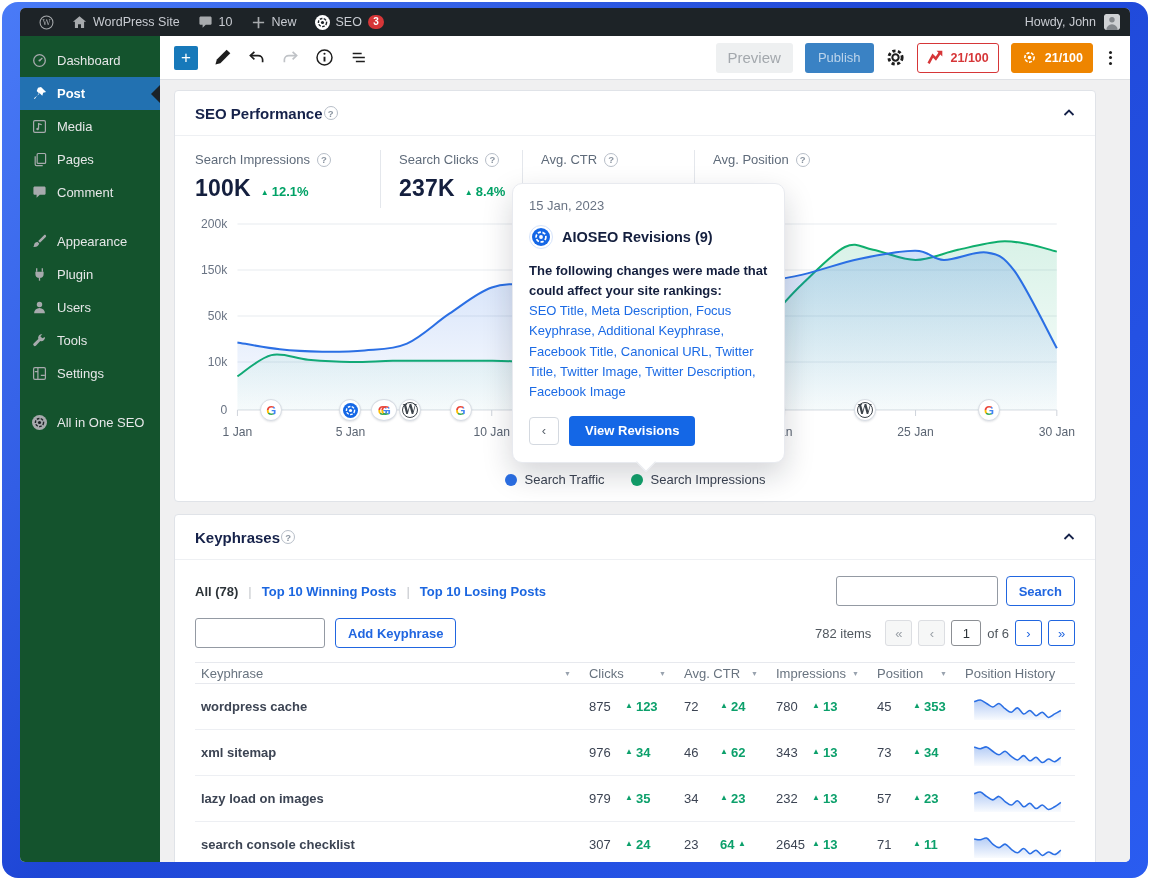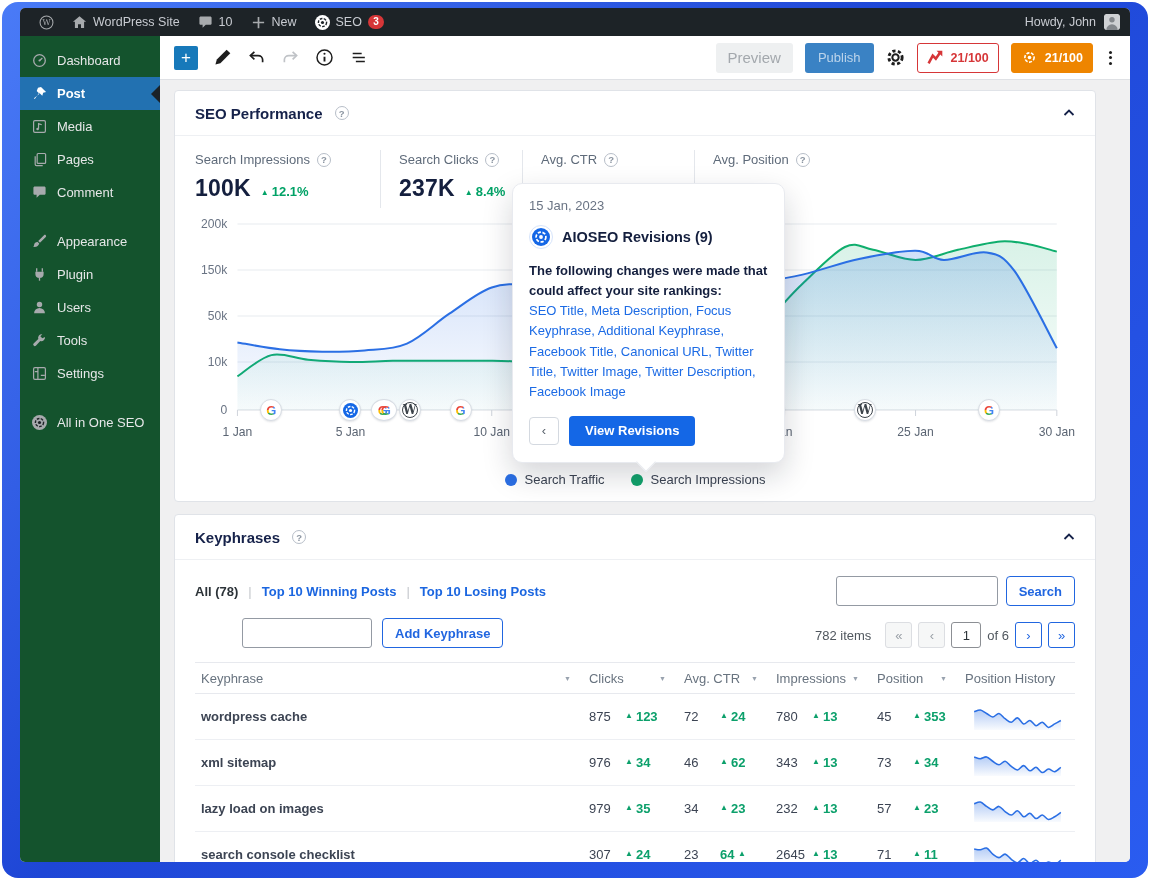--- a/index.html
+++ b/index.html
@@ -58,21 +58,21 @@
   .score-pill .ic { width:17px; height:17px; display:flex; }
   .score-pill .ic svg { width:100%; height:100%; }
   .kebab { color:#1e1e1e; font-size:16px; letter-spacing:0; padding:0 4px; cursor:pointer; line-height:10px; }
   .kebab span { display:block; width:3px; height:3px; background:#1e1e1e; border-radius:50%; margin:2.5px auto; }
 
   
   .content { flex:1; overflow:hidden; padding:10px 34px 0 14px; position:relative; }
   .card { background:#fff; border:1px solid #e0e3e8; border-radius:4px; position:relative; }
   .card-head { height:45px; display:flex; align-items:center; justify-content:space-between;
     padding:0 20px; border-bottom:1px solid #eef0f3; }
-  .card-title { display:flex; align-items:center; gap:12px; font-size:15px; font-weight:700; color:#16224a; }
+  .card-title { display:flex; align-items:center; gap:1px; font-size:15px; font-weight:700; color:#16224a; }
   .help { width:14px; height:14px; border:1px solid #b7bec8; border-radius:50%; color:#8a94a0;
     font-size:9.5px; display:flex; align-items:center; justify-content:center; font-weight:700; cursor:pointer; }
   .chev { width:12px; height:12px; display:flex; color:#16224a; cursor:pointer; }
   .chev svg { width:100%; height:100%; }
 
   
   .metrics { display:flex; padding:14px 20px 4px; }
   .metric { padding:2px 0 6px; }
   .metric + .metric { border-left:1px solid #e4e7ec; padding-left:18px; }
   .metric:nth-child(1){ width:185px; } .metric:nth-child(2){ width:142px; }
@@ -134,32 +134,32 @@
   .filters .sep { color:#c3c6cb; font-weight:400; }
   .filters .f-all { color:#2c3338; cursor:pointer; }
   .filters .f-link { color:#1b66e0; cursor:pointer; }
   .searchbox { display:flex; gap:8px; }
   .inp { height:30px; border:1px solid #949aa3; border-radius:3px; background:#fff; padding:0 8px;
     font-size:13px; font-family:inherit; color:#2c3338; }
   .inp.search { width:162px; }
   .inp.addkey { width:130px; }
   .btn-blue-outline { height:30px; padding:0 12px; background:#fff; border:1px solid #2166e0;
     color:#2166e0; font-weight:700; font-size:13px; border-radius:4px; cursor:pointer; font-family:inherit; }
-  .kp-row2 { display:flex; align-items:flex-end; justify-content:space-between; margin-top:12px;margin-left:47px; }
+  .kp-row2 { display:flex; align-items:center; justify-content:space-between; margin-top:12px; }
   .addwrap { display:flex; align-items:center; gap:10px; }
   .pager { display:flex; align-items:center; gap:6px; font-size:13px; color:#50575e; }
   .pg-btn { width:27px; height:26px; border-radius:3px; border:1px solid #dcdee2; background:#f6f7f7;
     color:#9aa0a7; font-size:13px; cursor:pointer; font-family:inherit; }
   .pg-btn.on { background:#fff; border:1px solid #2166e0; color:#2166e0; }
   .pg-input { width:30px; height:26px; border:1px solid #8c8f94; border-radius:3px; text-align:center;
     font-size:13px; font-family:inherit; color:#2c3338; }
   .pg-items { margin-right:8px; }
 
   table.kp { width:100%; border-collapse:collapse; margin-top:14px; font-size:13px; }
-  table.kp th { font-weight:400; color:#68737f; text-align:left; height:31px;
+  table.kp th { font-weight:400; color:#68737f; text-align:left; height:21px;
     border-top:1px solid #e7e9ee; border-bottom:1px solid #e7e9ee; padding:0 12px 0 6px; }
   table.kp th .thflex { display:flex; align-items:center; justify-content:space-between; gap:6px; }
   .sort { font-size:7px; color:#98a2ae; cursor:pointer; }
   table.kp td { height:46px; border-bottom:1px solid #edeff3; padding:0 0 0 6px; color:#3c4453; }
   td.kw { font-weight:700; color:#1e2a4a; }
   .cell { display:flex; align-items:center; gap:4px; }
   .cell .val { min-width:32px; }
   .cell .delta { color:#0ca06b; font-weight:700; display:flex; align-items:center; }
   .cell .delta .up { color:#0ca06b; }
   .spark { width:105px; height:26px; display:block; }

